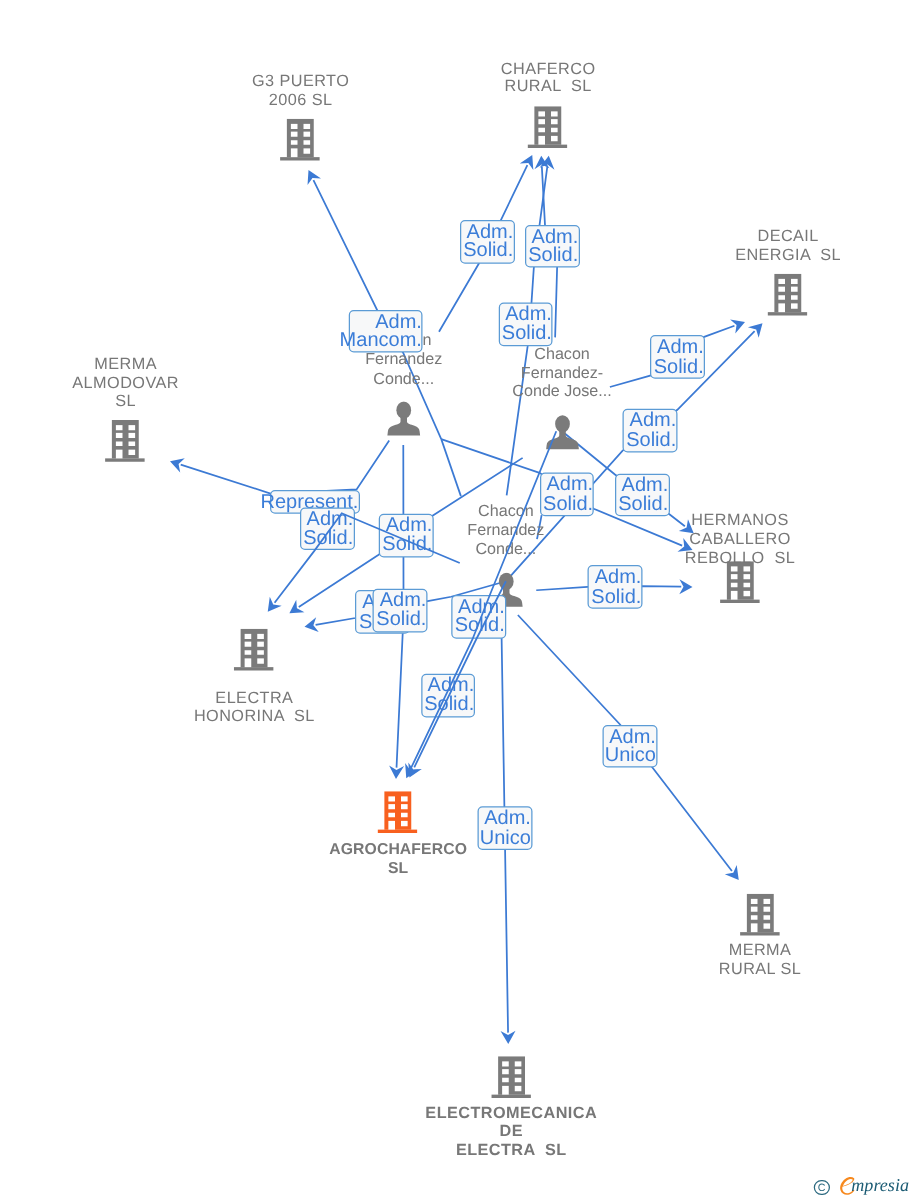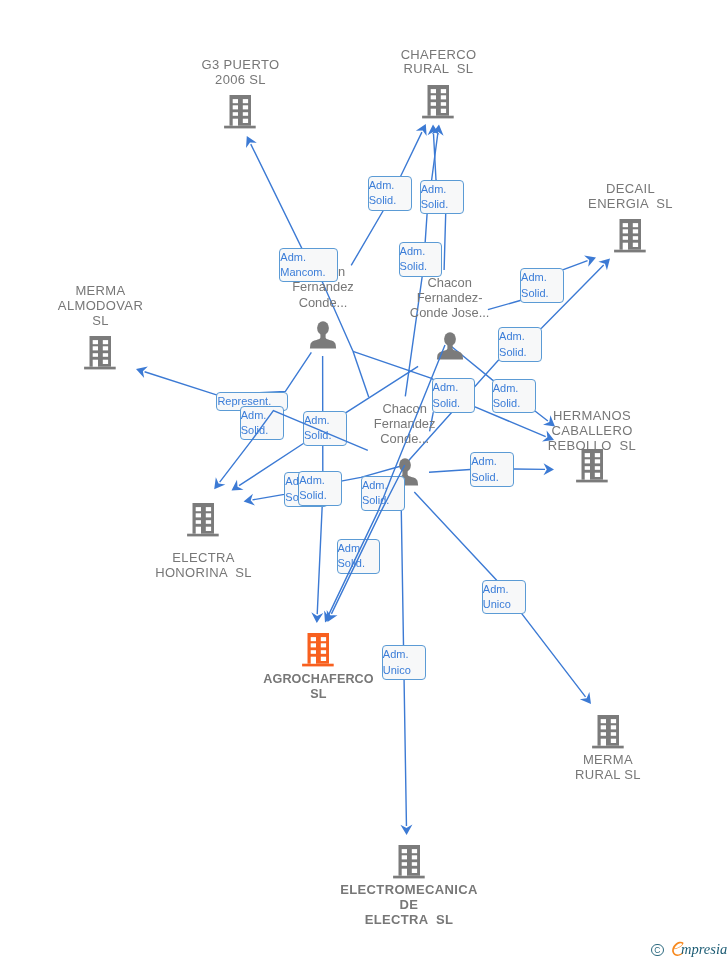--- a/index.html
+++ b/index.html
@@ -6,22 +6,22 @@
   body{width:728px;height:960px;position:relative;overflow:hidden;
        font-family:"Liberation Sans",sans-serif;}
   #edge-layer,#edge-layer-top{position:absolute;left:0;top:0;width:728px;height:960px;}
   #edge-layer-top{pointer-events:none;}
   .ico{position:absolute;}
   .lbl{position:absolute;text-align:center;white-space:pre;}
   .co-lines{font-size:13px;line-height:14.75px;color:#777777;letter-spacing:0.35px;}
   .co-lines.focus{font-weight:bold;font-size:12.6px;letter-spacing:0.1px;line-height:15.1px;}
   .pe-lines{font-size:12.9px;line-height:15.3px;color:#777777;}
   .elabel{position:absolute;box-sizing:border-box;border:1.6px solid #5b9bd5;border-radius:4px;
-          background:#f7f8f9;color:#3b7dd8;font-size:11px;display:flex;flex-direction:column;
-          align-items:flex-start;justify-content:center;line-height:15.2px;white-space:nowrap;}
+          background:#f7f8f9;color:#3b7dd8;font-size:16px;display:flex;flex-direction:column;
+          align-items:flex-end;justify-content:center;line-height:15.2px;white-space:nowrap;}
   #footer{position:absolute;left:651px;top:941px;display:flex;align-items:flex-end;}
   #cpy{display:block;width:10.5px;height:10.5px;border:1.3px solid #2d6a80;border-radius:50%;
        color:#2d6a80;font-size:8.5px;line-height:10.8px;text-align:center;
        font-family:"Liberation Sans",sans-serif;margin-bottom:1px;}
   #brandE{margin-left:6px;display:block;width:15px;height:17px;margin-bottom:-1px;}
   #brandR{font-family:"Liberation Serif",serif;font-style:italic;font-size:14.5px;color:#1c5c74;
           line-height:15px;margin-left:-3.5px;}
 </style>
 </head>
 <body>

